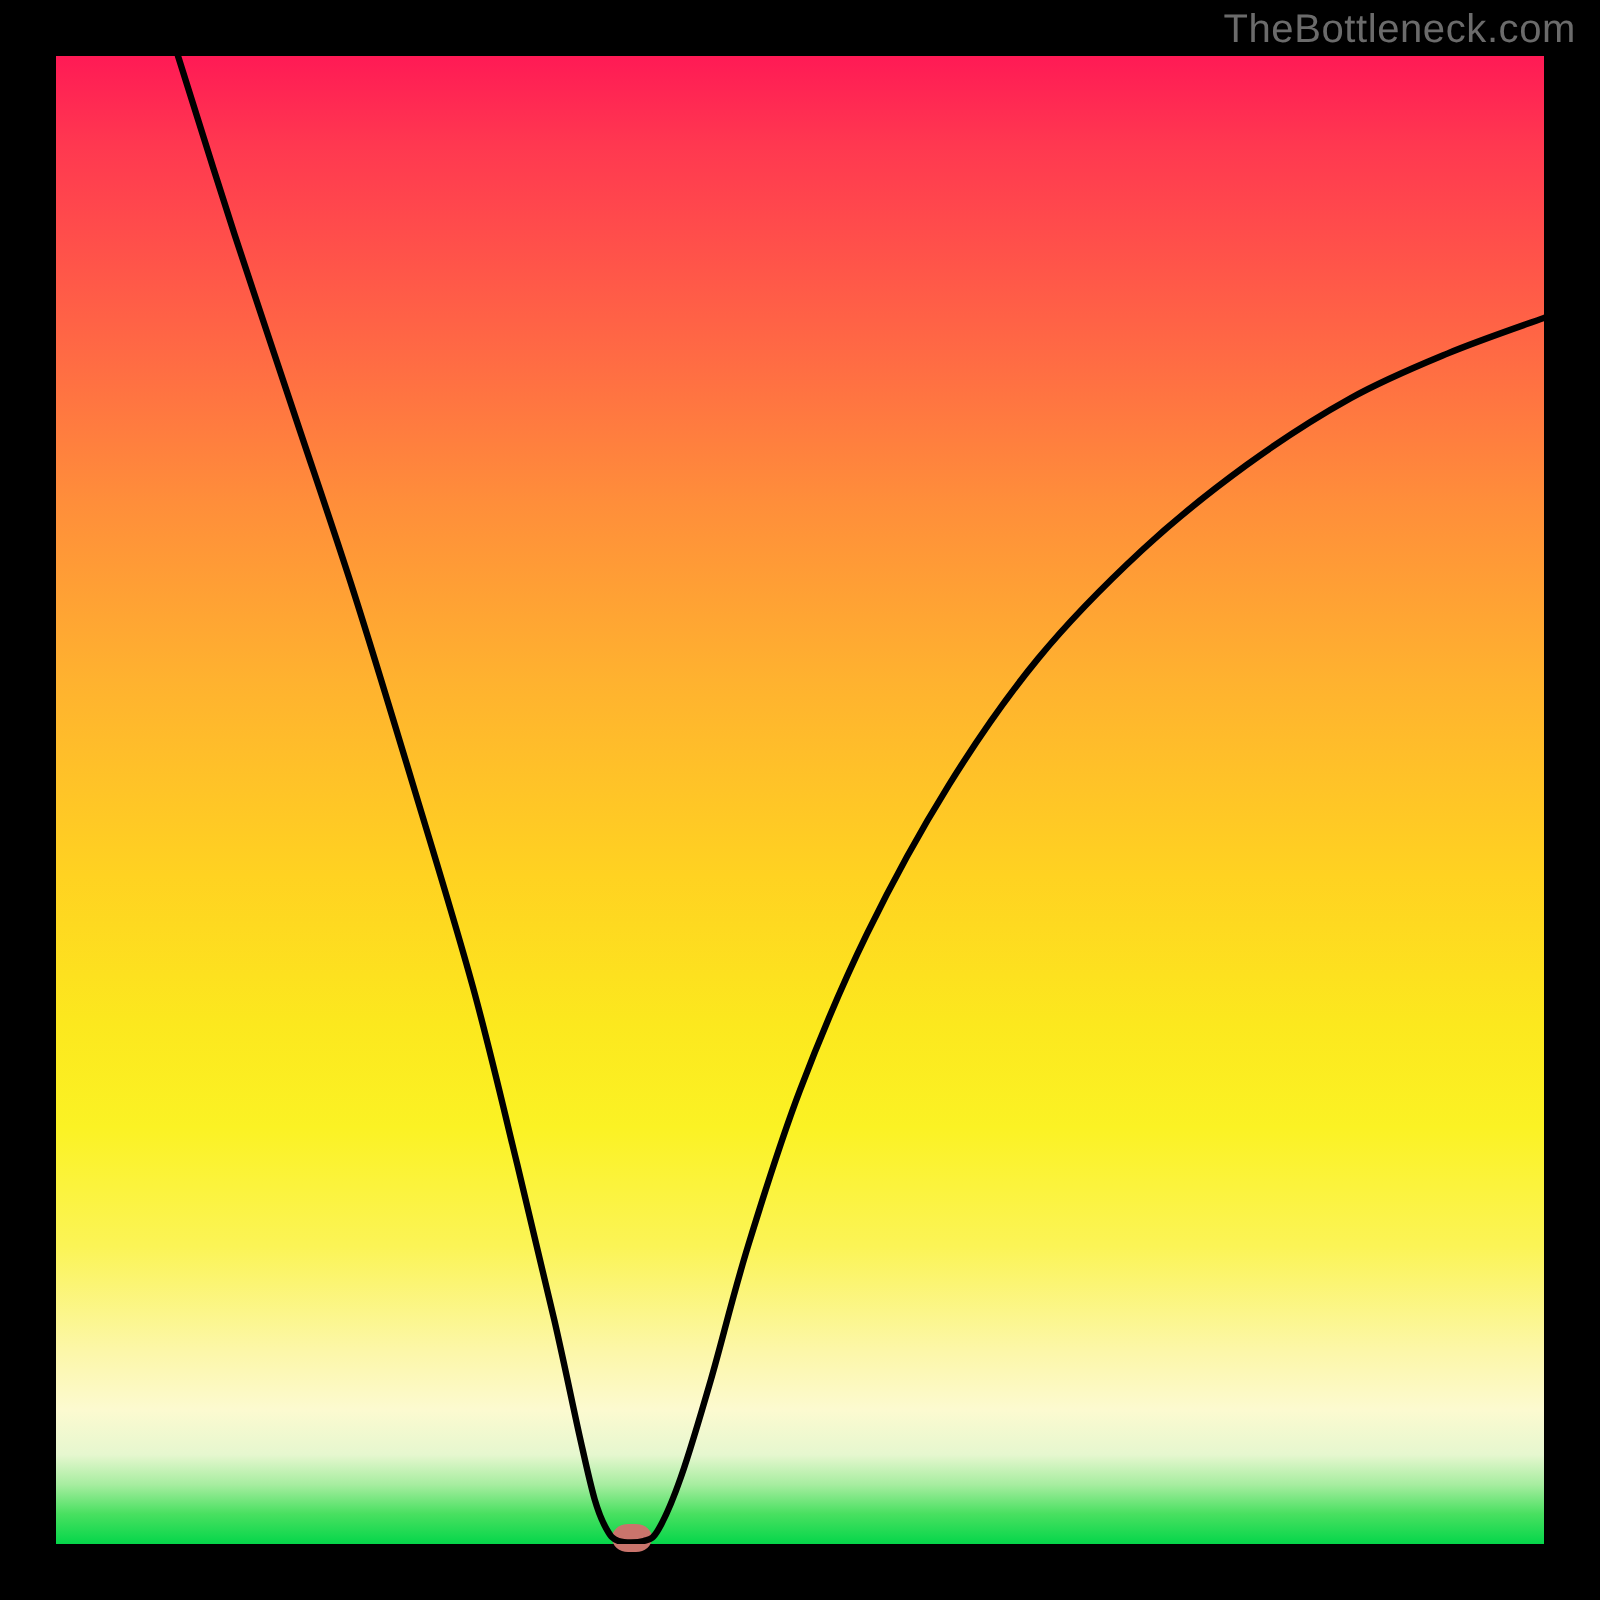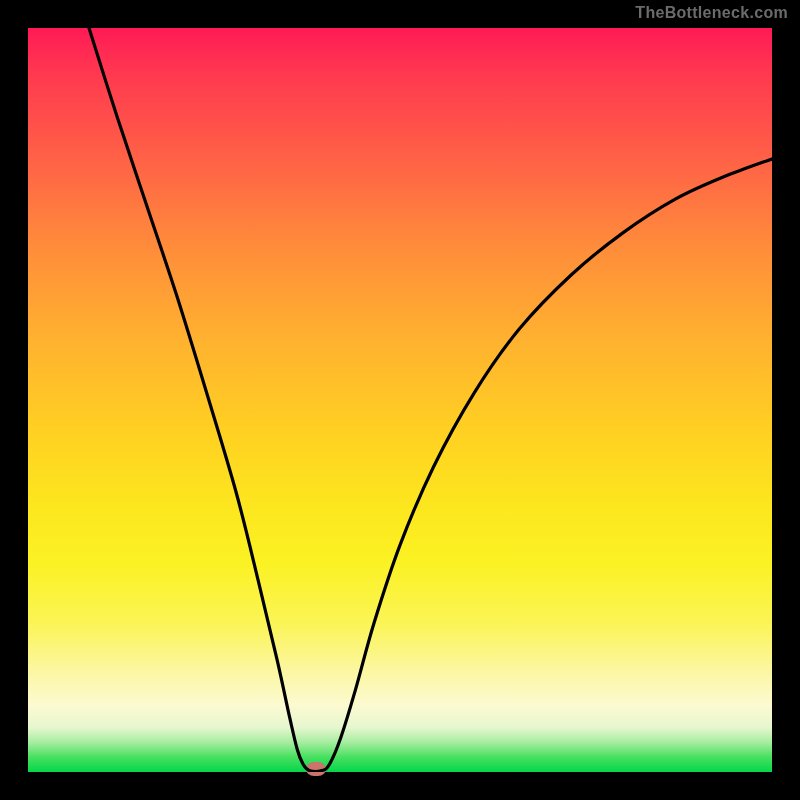--- a/index.html
+++ b/index.html
@@ -41,22 +41,22 @@
       #e6f7cf 94%,
       #a7eda0 96%,
       #48e060 98%,
       #05d64a 100%
     );
   }
   .watermark {
     position: absolute;
     top: 4px;
     right: 12px;
-    font-size: 16px;
-    font-weight: 700;
+    font-size: 20px;
+    font-weight: 400;
     color: #6b6b6b;
     letter-spacing: 0.3px;
     z-index: 5;
     user-select: none;
   }
   svg.curve {
     position: absolute;
     top: 0;
     left: 0;
     width: 744px;

